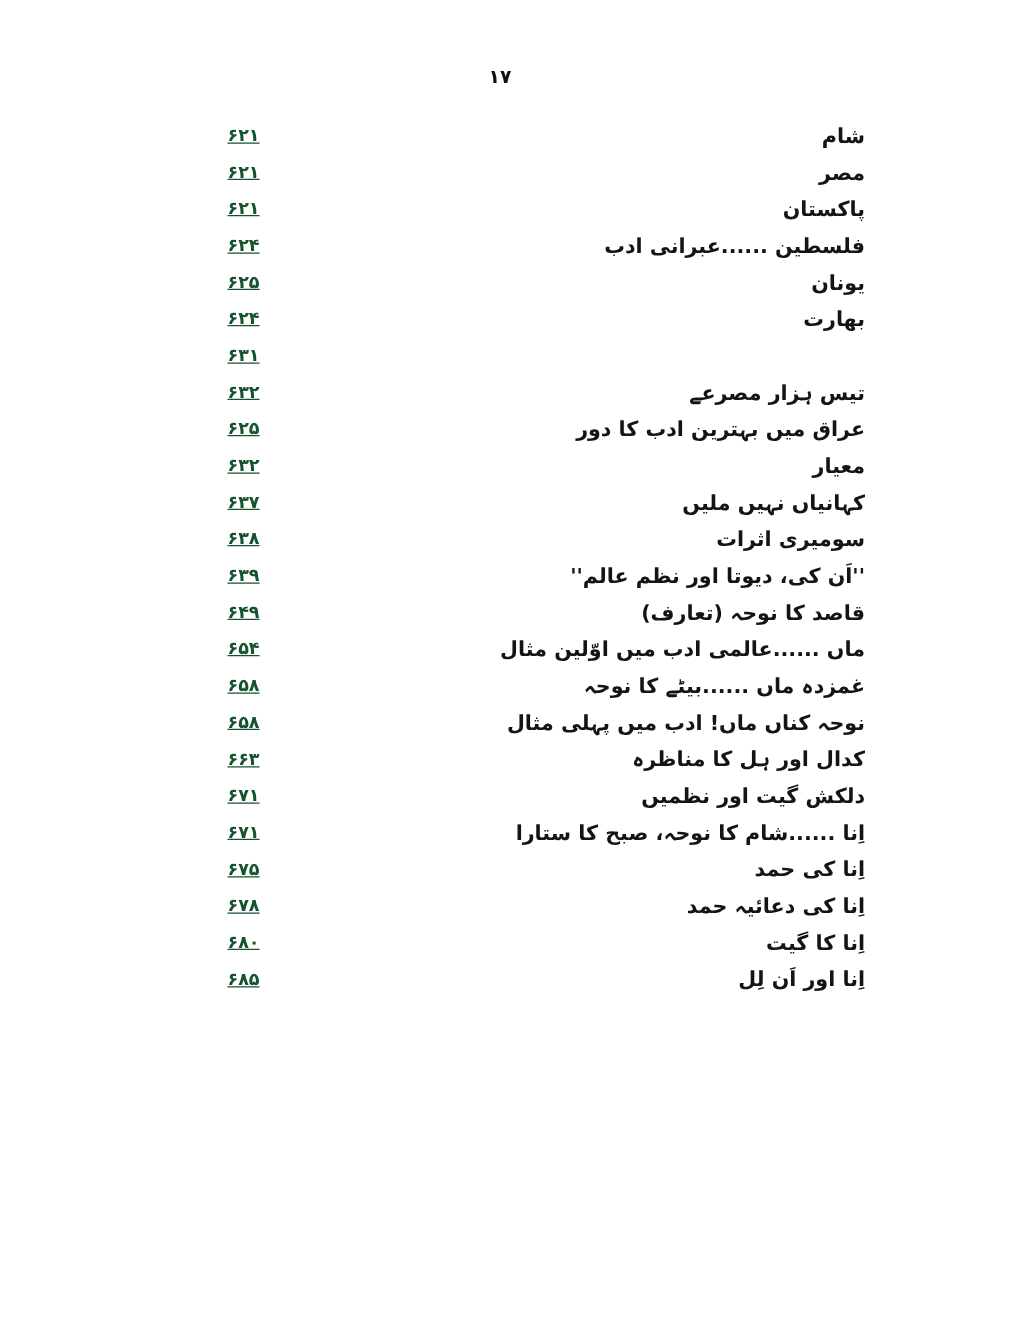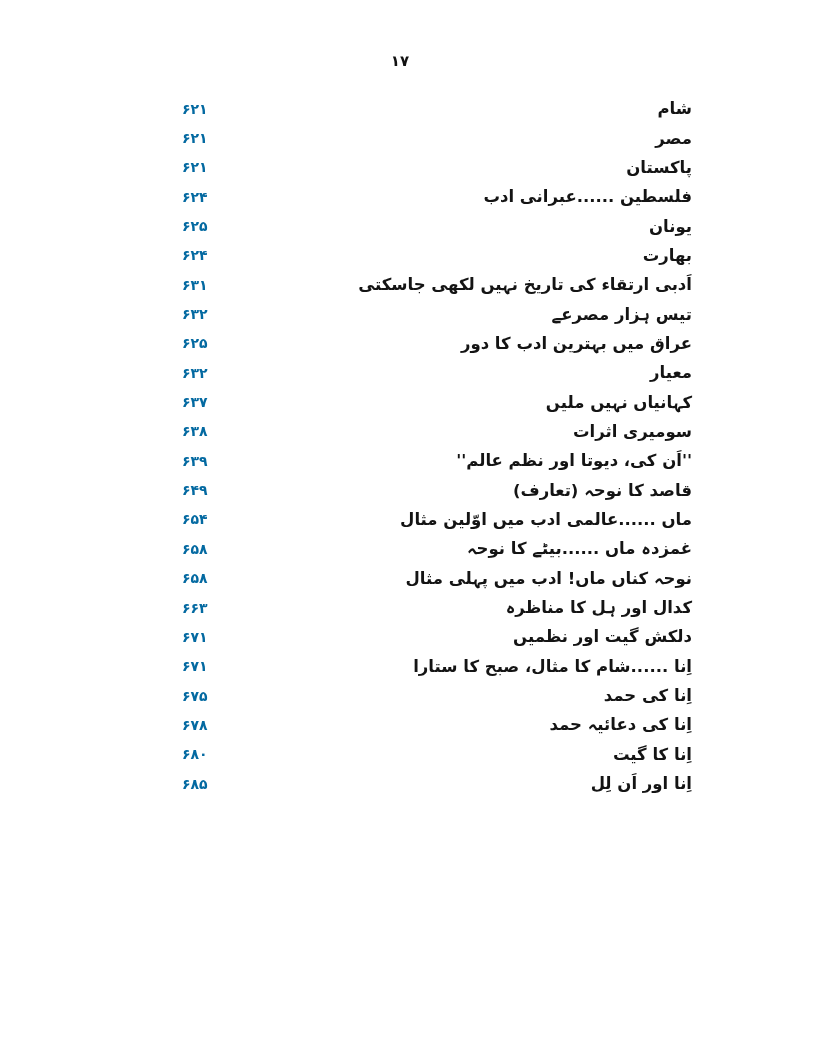--- a/index.html
+++ b/index.html
@@ -37,24 +37,25 @@
     display: flex;
     justify-content: space-between;
     align-items: center;
     height: 29.35px;
   }
   .page-num {
     width: 64px;
     font-size: 14px;
     font-weight: 600;
     letter-spacing: 3px;
-    color: #0369a1;
+    color: #14532d;
     white-space: nowrap;
     direction: ltr;
     text-align: left;
+    text-decoration: underline;
   }
   .entry-title {
     direction: rtl;
     text-align: center;
     font-size: 16.5px;
     font-weight: 600;
     color: #141414;
     white-space: nowrap;
   }
 </style>
@@ -84,21 +85,20 @@
       <div class="toc-row">
         <span class="page-num">۶۲۵</span>
         <span class="entry-title">یونان</span>
       </div>
       <div class="toc-row">
         <span class="page-num">۶۲۴</span>
         <span class="entry-title">بھارت</span>
       </div>
       <div class="toc-row">
         <span class="page-num">۶۳۱</span>
-        <span class="entry-title">اَدبی ارتقاء کی تاریخ نہیں لکھی جاسکتی</span>
       </div>
       <div class="toc-row">
         <span class="page-num">۶۳۲</span>
         <span class="entry-title">تیس ہزار مصرعے</span>
       </div>
       <div class="toc-row">
         <span class="page-num">۶۲۵</span>
         <span class="entry-title">عراق میں بہترین ادب کا دور</span>
       </div>
       <div class="toc-row">
@@ -136,21 +136,21 @@
       <div class="toc-row">
         <span class="page-num">۶۶۳</span>
         <span class="entry-title">کدال اور ہل کا مناظرہ</span>
       </div>
       <div class="toc-row">
         <span class="page-num">۶۷۱</span>
         <span class="entry-title">دلکش گیت اور نظمیں</span>
       </div>
       <div class="toc-row">
         <span class="page-num">۶۷۱</span>
-        <span class="entry-title">اِنا ......شام کا مثال، صبح کا ستارا</span>
+        <span class="entry-title">اِنا ......شام کا نوحہ، صبح کا ستارا</span>
       </div>
       <div class="toc-row">
         <span class="page-num">۶۷۵</span>
         <span class="entry-title">اِنا کی حمد</span>
       </div>
       <div class="toc-row">
         <span class="page-num">۶۷۸</span>
         <span class="entry-title">اِنا کی دعائیہ حمد</span>
       </div>
       <div class="toc-row">

